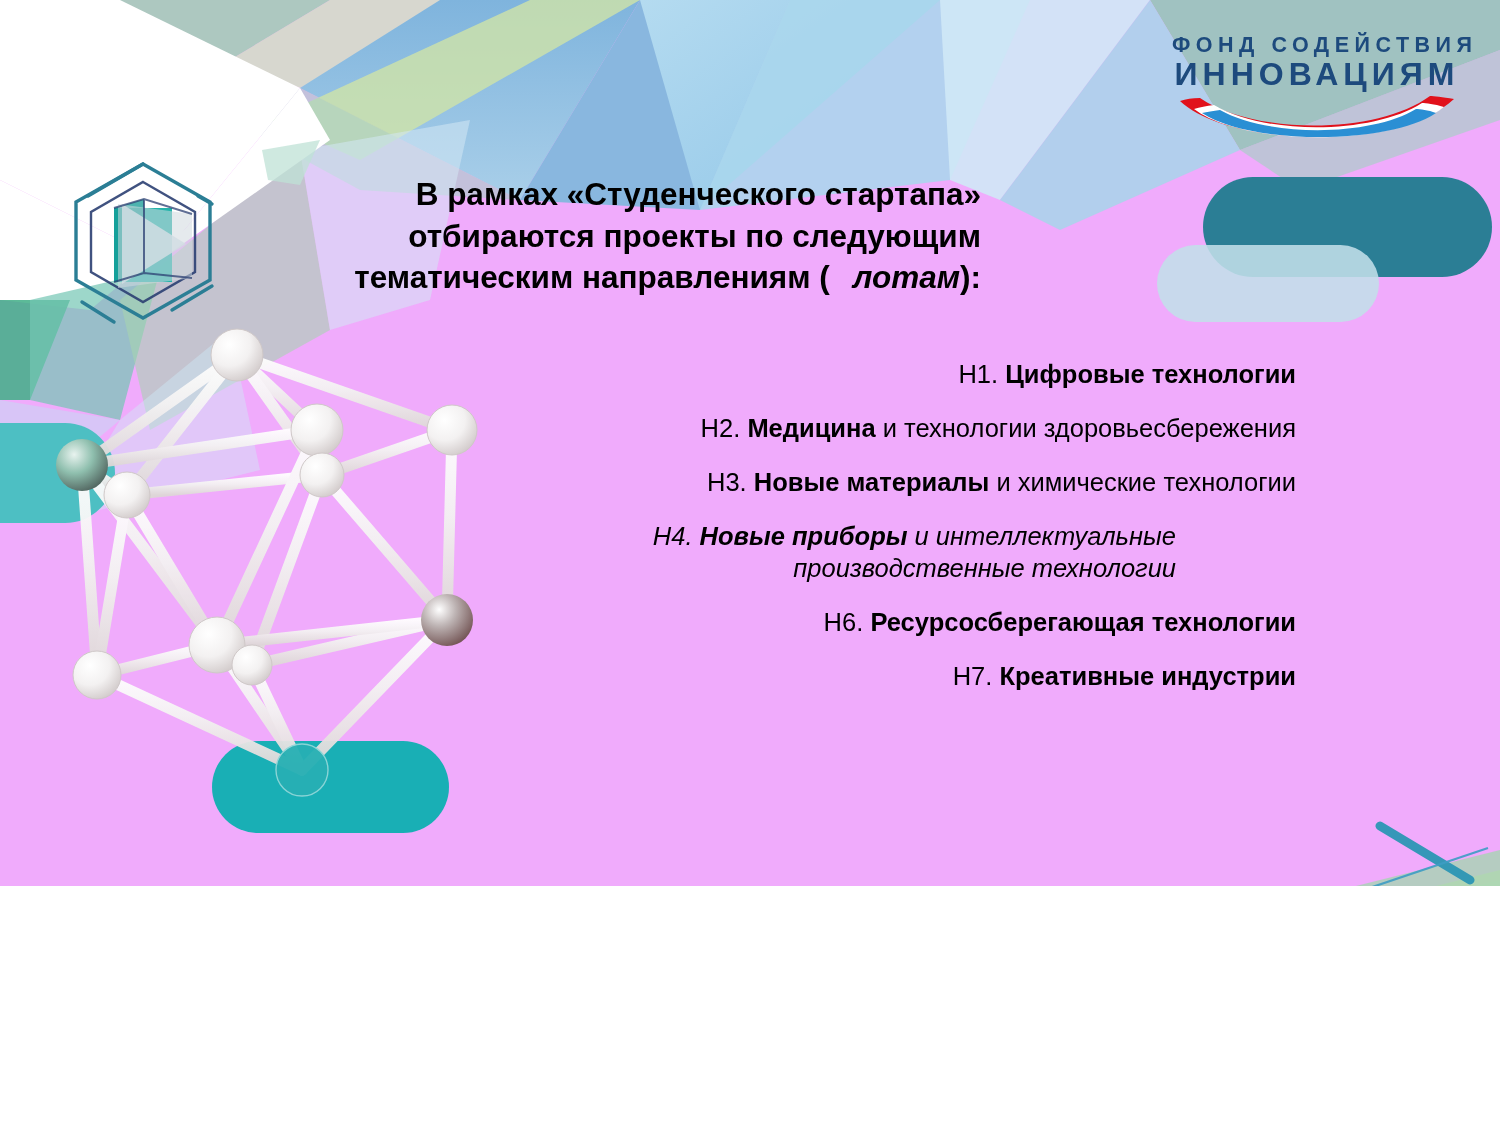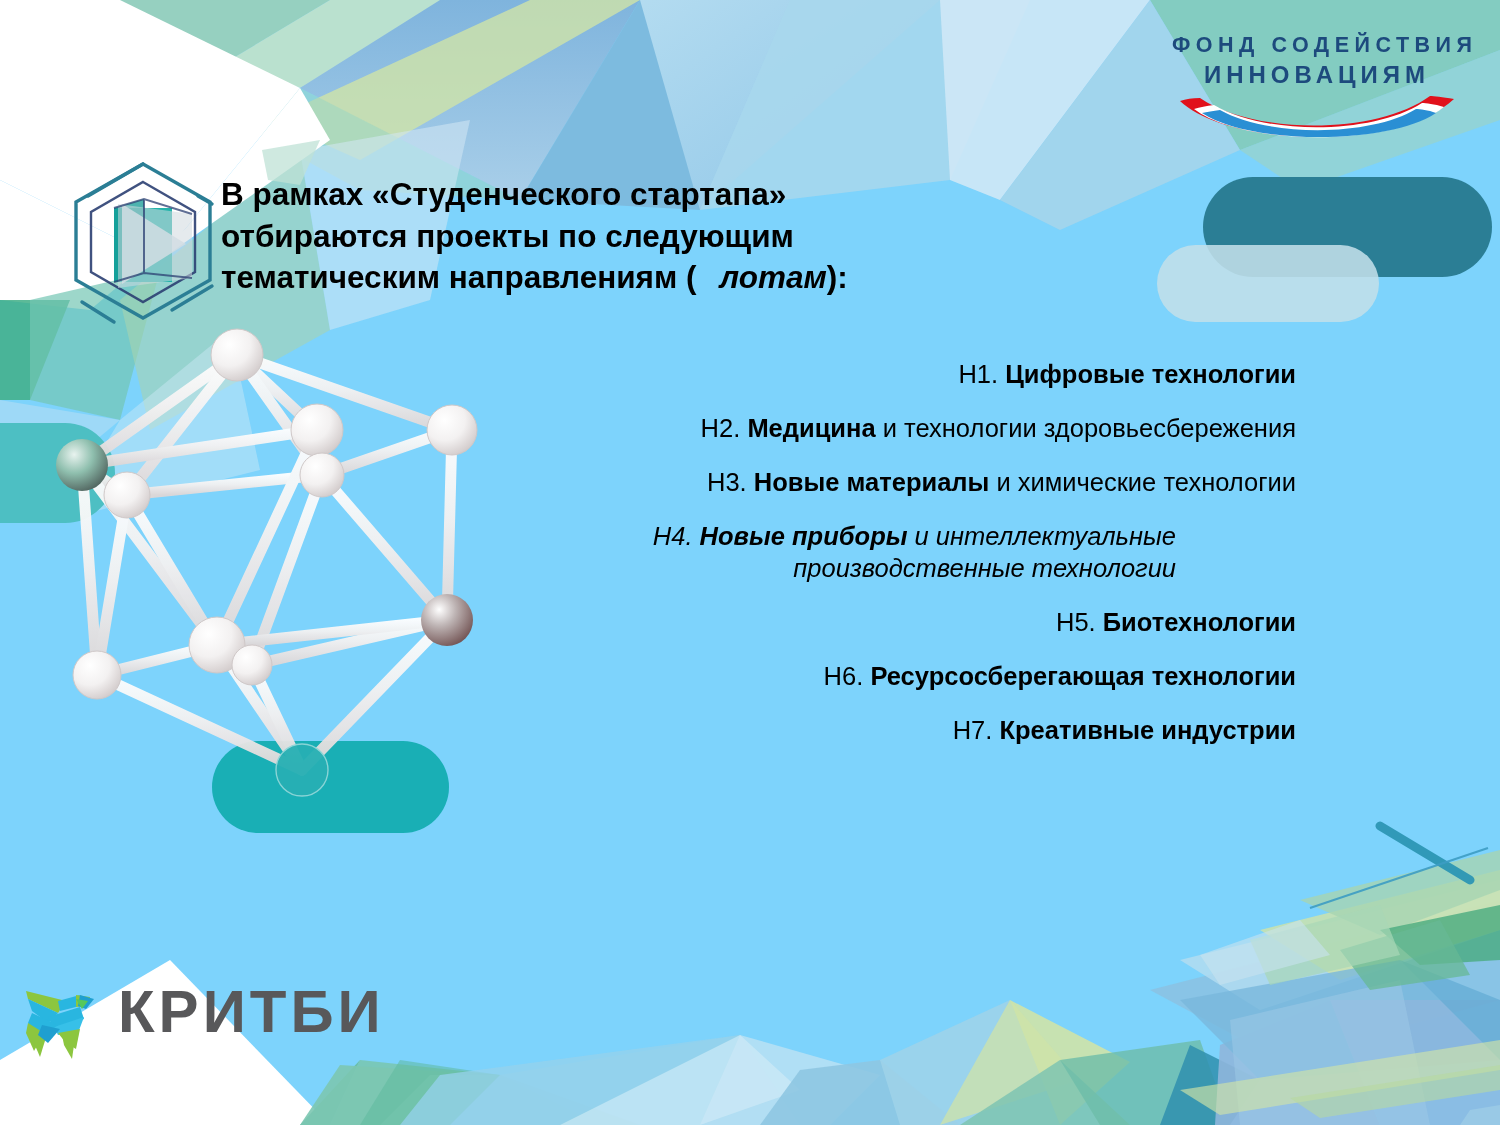--- a/index.html
+++ b/index.html
@@ -1,50 +1,50 @@
 <!DOCTYPE html>
 <html><head>
 <meta charset="utf-8">
 <style>
   html,body{margin:0;padding:0;background:#fff;}
   body{width:1500px;height:1125px;overflow:hidden;font-family:"Liberation Sans",sans-serif;}
-  #slide{position:relative;width:1500px;height:1125px;background:#7dd3fc;overflow:hidden;}
+  #slide{position:relative;width:1500px;height:886px;background:#f0abfc;overflow:hidden;}
 
   
   .deco{position:absolute;left:0;top:0;width:1500px;height:1125px;pointer-events:none;}
 
   
   .pill{position:absolute;}
   #pill-left-teal{left:-90px;top:423px;width:205px;height:100px;border-radius:52px;background:#4dbfc3;}
   #pill-mol-teal{left:212px;top:741px;width:237px;height:92px;border-radius:47px;background:#19afb5;}
   #pill-dark-teal{left:1203px;top:177px;width:289px;height:100px;border-radius:50px;background:#2b7e95;}
   #pill-light-blue{left:1157px;top:245px;width:222px;height:77px;border-radius:39px;background:#c2dfe9;opacity:.88;}
 
   
   #hex-logo{position:absolute;left:52px;top:152px;width:182px;height:186px;}
 
   
   #fond-logo{position:absolute;left:1172px;top:32px;width:290px;height:118px;}
   #fond-logo .fl-line{font-family:"Liberation Sans",sans-serif;font-weight:700;color:#1d4a7d;
       letter-spacing:5.5px;white-space:nowrap;text-align:center;}
   #fond-logo .fl-l1{font-size:21.5px;line-height:26px;}
-  #fond-logo .fl-l2{font-size:24px;line-height:33px;letter-spacing:5px;}
+  #fond-logo .fl-l2{font-size:32px;line-height:33px;letter-spacing:5px;}
 
   
   #molecule{position:absolute;left:52px;top:320px;width:450px;height:500px;}
 
   
   #kritbi{position:absolute;left:18px;top:968px;width:330px;height:100px;}
   #kritbi-text{position:absolute;left:100px;top:7px;font-size:60px;font-weight:700;
       letter-spacing:4px;color:#58585a;font-family:"Liberation Sans",sans-serif;line-height:74px;}
 
   
   #title{position:absolute;left:221px;top:174px;width:760px;
       font-size:31.5px;font-weight:700;line-height:41.5px;color:#000;
-      font-family:"Liberation Sans",sans-serif;}
+      font-family:"Liberation Sans",sans-serif;text-align:right;}
   #title .it{font-style:italic;margin-left:23px;}
 
   
   #lots{position:absolute;left:496px;top:358px;width:800px;text-align:right;}
   .lot{font-size:25.5px;line-height:32px;color:#000;margin-bottom:22px;
        font-family:"Liberation Sans",sans-serif;font-weight:400;}
   .lot .num{font-weight:400;}
   .lot .b{font-weight:700;}
 </style>
 </head>
@@ -301,24 +301,20 @@
     <div class="lot">
       <span class="num">H3.</span>
       <span class="b">Новые материалы</span><span> и химические технологии</span>
     </div>
 
     <div class="lot" style="width:680px;font-style:italic;">
       <span class="num">H4.</span>
       <span class="b">Новые приборы</span><span> и интеллектуальные производственные технологии</span>
     </div>
 
-    <div class="lot">
-      <span class="num">H5.</span>
-      <span class="b">Биотехнологии</span><span></span>
-    </div>
 
     <div class="lot">
       <span class="num">H6.</span>
       <span class="b">Ресурсосберегающая технологии</span><span></span>
     </div>
 
     <div class="lot">
       <span class="num">H7.</span>
       <span class="b">Креативные индустрии</span><span></span>
     </div>

